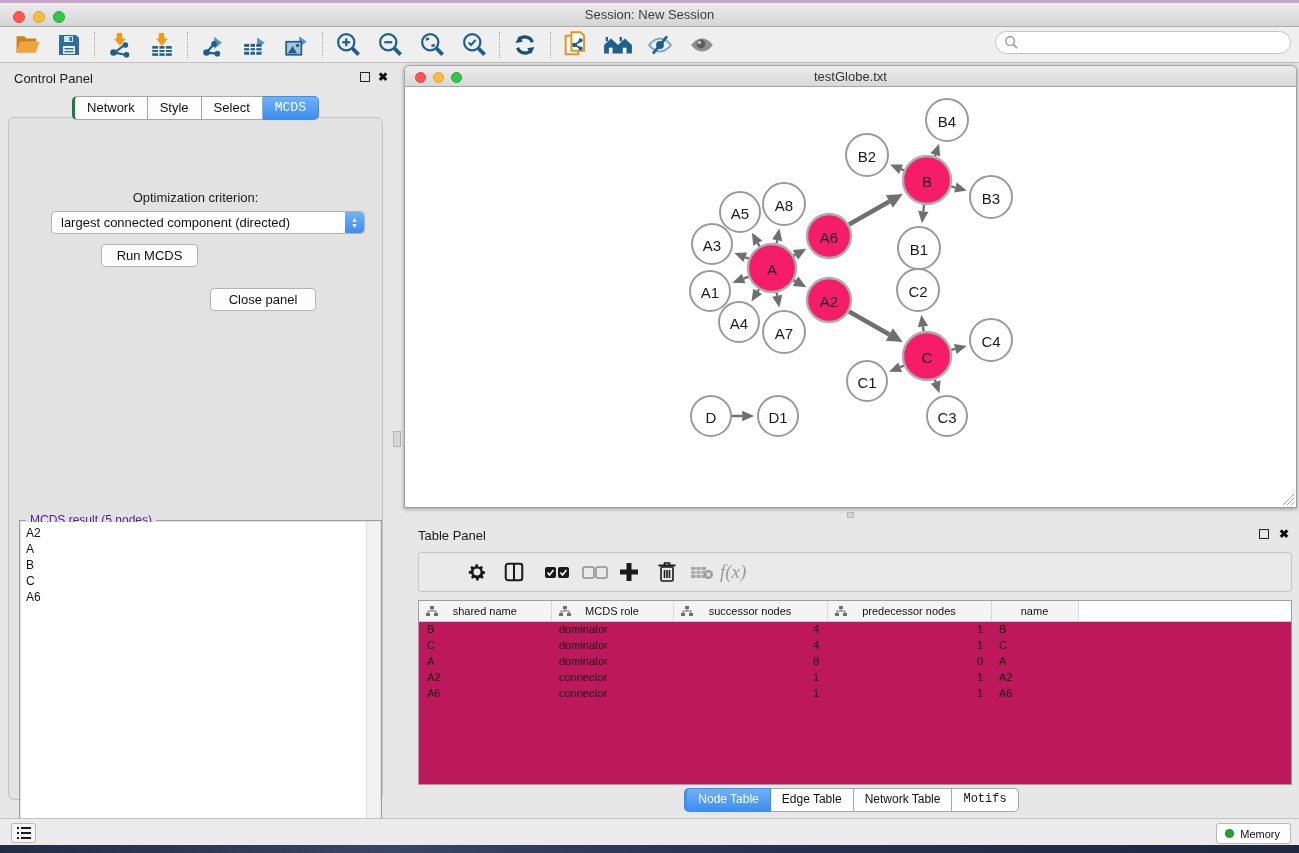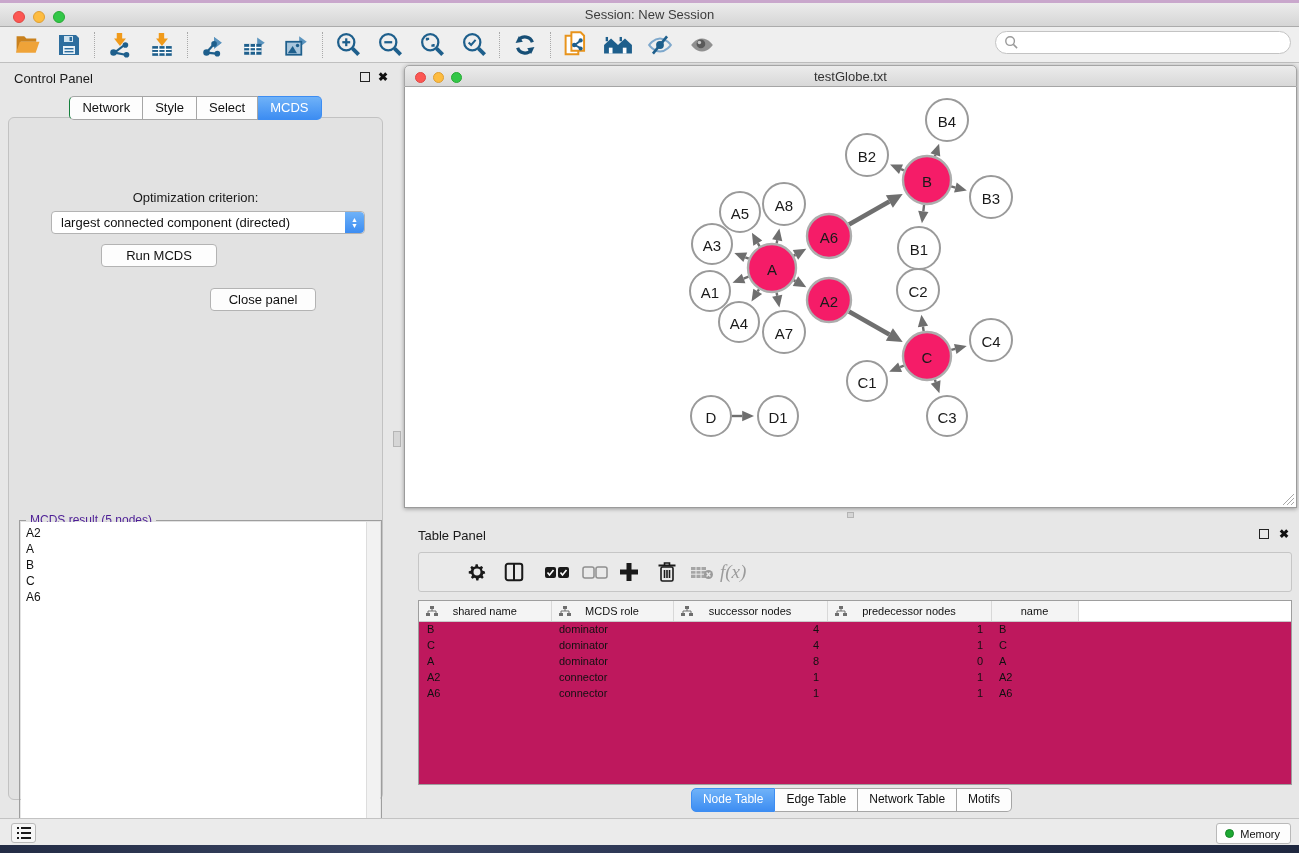--- a/index.html
+++ b/index.html
@@ -41,35 +41,35 @@
   .panel-title { position:absolute; left:14px; top:8px; font-size:13px; color:#1A1A1A; }
   .float-ico { position:absolute; width:10px; height:10px; border:1.5px solid #222; top:9px; }
   .close-ico { position:absolute; top:7px; font-size:12px; font-weight:bold; color:#111; }
   #cp-float { left:360px; } #cp-close { left:378px; }
   #cp-body { position:absolute; left:8px; top:54px; width:375px; height:683px;
     background:#E2E2E2; border:1px solid #C2C2C2; border-radius:6px; }
   .tabs-row { position:absolute; left:0; width:100%; display:flex; justify-content:center; z-index:5; }
   #cp-tabs { top:33px; }
   .tab { padding:3px 12px 4px; background:#FDFDFD; border:1px solid #A6A6A6; border-left:none;
     font-size:13px; color:#111; line-height:15px; }
-  .tab:first-child { border-left:1px solid #15803d; border-radius:5px 0 0 5px; }
-  .tab:last-child { border-radius:0 5px 5px 0; }
+  .tab:first-child { border-left:3px solid #15803d; border-radius:5px 0 0 5px; }
+  .tab:last-child { border-radius:0 5px 5px 0;font-family:Liberation Mono, monospace; }
   .tab.active { background:linear-gradient(#6FB2F8,#3D8DF2); border-color:#3D8DF2; color:#fff; }
   #opt-label { position:absolute; left:0; top:72px; width:100%; text-align:center;
     font-size:13px; color:#1A1A1A; }
   #criterion { position:absolute; left:42px; top:93px; width:314px; height:23px; background:#fff;
     border:1px solid #B3B3B3; border-radius:4px; font-size:13px; color:#111;
     display:flex; align-items:center; padding-left:9px; }
   #criterion .stepper { position:absolute; right:0; top:0; width:19px; height:21px;
     background:linear-gradient(#6FB2F8,#3D8DF2); border-radius:0 4px 4px 0;
     display:flex; flex-direction:column; align-items:center; justify-content:center; color:#fff; }
   #criterion .stepper span { font-size:7px; line-height:6px; }
   .cp-btn { position:absolute; top:126px; height:23px; background:#FDFDFD; border:1px solid #B3B3B3;
     border-radius:4px; font-size:13px; color:#111; display:flex; align-items:center; justify-content:center; }
-  #run-btn { left:92px; width:116px; }
+  #run-btn { left:92px; width:97px; }
   #closep-btn { left:201px; width:106px;margin-top:44px; }
   #result-group { position:absolute; left:10px; top:395px; width:363px; height:342px; }
   #result-border { position:absolute; left:0; top:7px; width:100%; height:335px; border:1px solid #9E9E9E; }
   #result-title { position:absolute; left:7px; top:0; background:#E2E2E2; padding:0 4px;
     font-size:12px; color:#4c1d95; }
   #result-list { position:absolute; left:2px; top:9px; width:345px; height:331px; background:#fff;
     font-size:12px; color:#111; padding:3px 0 0 5px; overflow:hidden; }
   #result-scroll { position:absolute; right:2px; top:9px; width:14px; height:331px;
     background:#F2F2F2; border-left:1px solid #DDDDDD; }
   .result-item { line-height:16px; }

